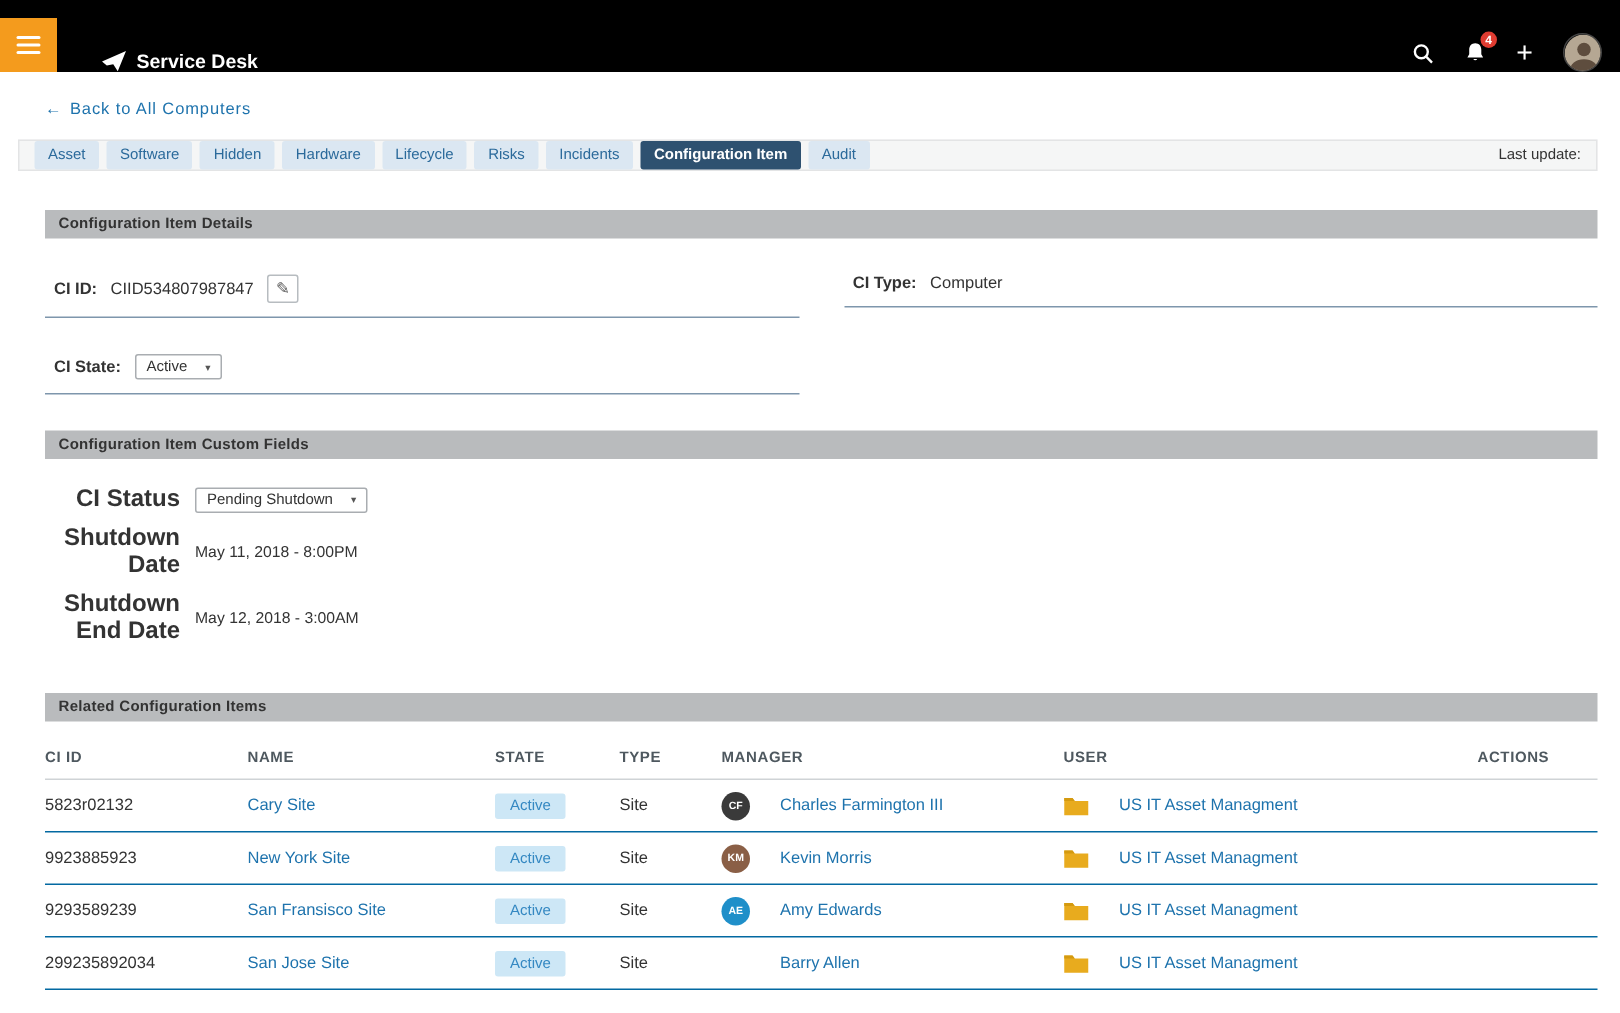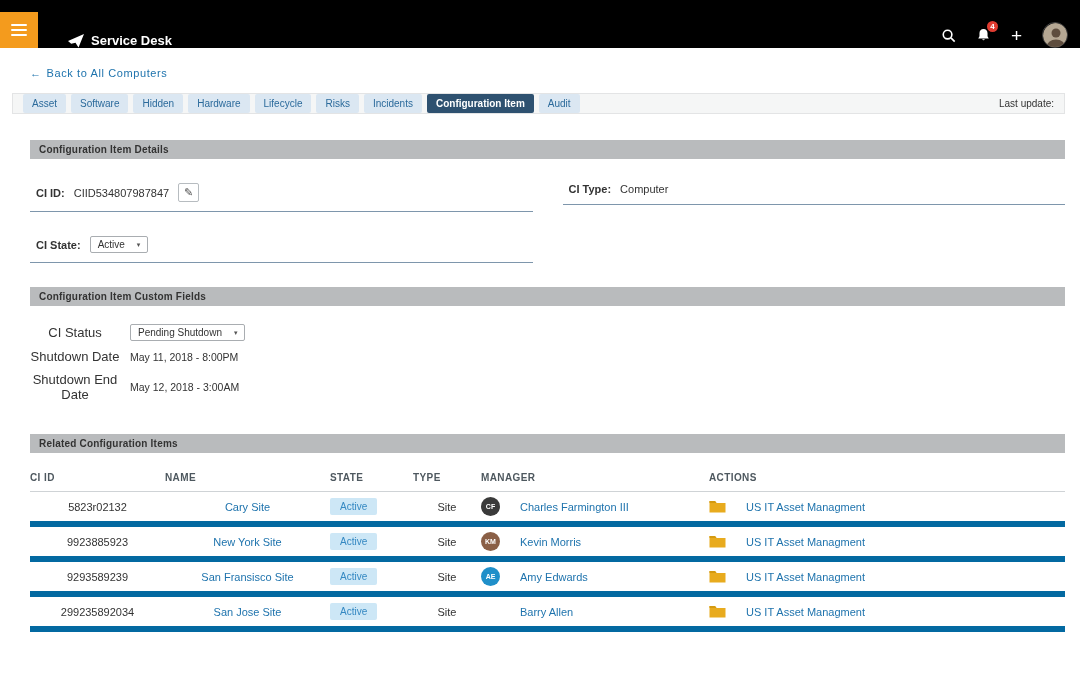--- a/index.html
+++ b/index.html
@@ -39,28 +39,28 @@
   .field-row { display:flex; align-items:center; gap:9px; padding:24px 0 9px 6px; border-bottom:1px solid #7e96ac; min-height:34px; }
   .field-label { font-size:11px; font-weight:bold; color:#333; }
   .field-value { font-size:11px; color:#333; }
   .edit-btn { width:21px; height:19px; border:1px solid #b7bcc0; border-radius:2px; background:#fff; display:flex; align-items:center; justify-content:center; font-size:11px; color:#555; cursor:pointer; }
   .select-box { display:inline-flex; align-items:center; border:1px solid #a9adb1; background:#fff; font-size:10px; color:#333; padding:2px 7px; gap:12px; border-radius:2px; cursor:pointer; }
   .caret { font-size:7px; color:#555; }
 
   
   .custom-fields { margin:14px 15px 0 30px; }
   .cf-row { display:flex; align-items:center; padding:4px 0; min-height:22px; }
-  .cf-label { width:90px; text-align:center; font-size:13px; font-weight:normal; color:#333; }
+  .cf-label { width:90px; text-align:right; font-size:16px; font-weight:bold; color:#333; }
   .cf-value { margin-left:10px; font-size:10.5px; color:#333; }
 
   
   .table { margin:8px 15px 0 30px; }
   .thead, .trow { display:grid; grid-template-columns:135px 165px 83px 68px 228px 1fr 80px; align-items:center; }
   .thead { font-size:10px; font-weight:bold; color:#4e585f; padding:11px 0 8px; border-bottom:1px solid #cfd3d6; letter-spacing:0.4px; }
-  .trow { height:35px; border-bottom:6px solid #0369a1; font-size:11px;text-align:center; }
+  .trow { height:35px; border-bottom:1px solid #0369a1; font-size:11px; }
   .link { color:#1e73ad; text-decoration:none; cursor:pointer; }
   .state-badge { justify-self:start; background:#cde7f6; color:#3488c2; font-size:10px; padding:3px 10px; border-radius:2px; }
   .manager-cell, .user-cell { display:flex; align-items:center; gap:20px; }
   .avatar { width:19px; height:19px; border-radius:50%; color:#fff; font-size:7px; font-weight:bold; display:flex; align-items:center; justify-content:center; flex:0 0 auto; }
   .trow:nth-of-type(1) .avatar { background:#9b8f80; }
   .trow:nth-of-type(2) .avatar { background:#3a3a3a; }
   .trow:nth-of-type(3) .avatar { background:#8a5f46; }
   .trow:nth-of-type(4) .avatar { background:#1f8fc9; }
   .folder-icon { display:flex; align-items:center; }
 </style>
@@ -170,20 +170,21 @@
 </div>
 
 <div class="section-header sh-related">Related Configuration Items</div>
 <div class="table">
   <div class="thead">
     <span>CI ID</span>
     <span>NAME</span>
     <span>STATE</span>
     <span>TYPE</span>
     <span>MANAGER</span>
+    <span>USER</span>
     <span>ACTIONS</span>
   </div>
 
   <div class="trow">
     <span>5823r02132</span>
     <a class="link">Cary Site</a>
     <span class="state-badge">Active</span>
     <span>Site</span>
     <span class="manager-cell">
       <span class="avatar">CF</span>

